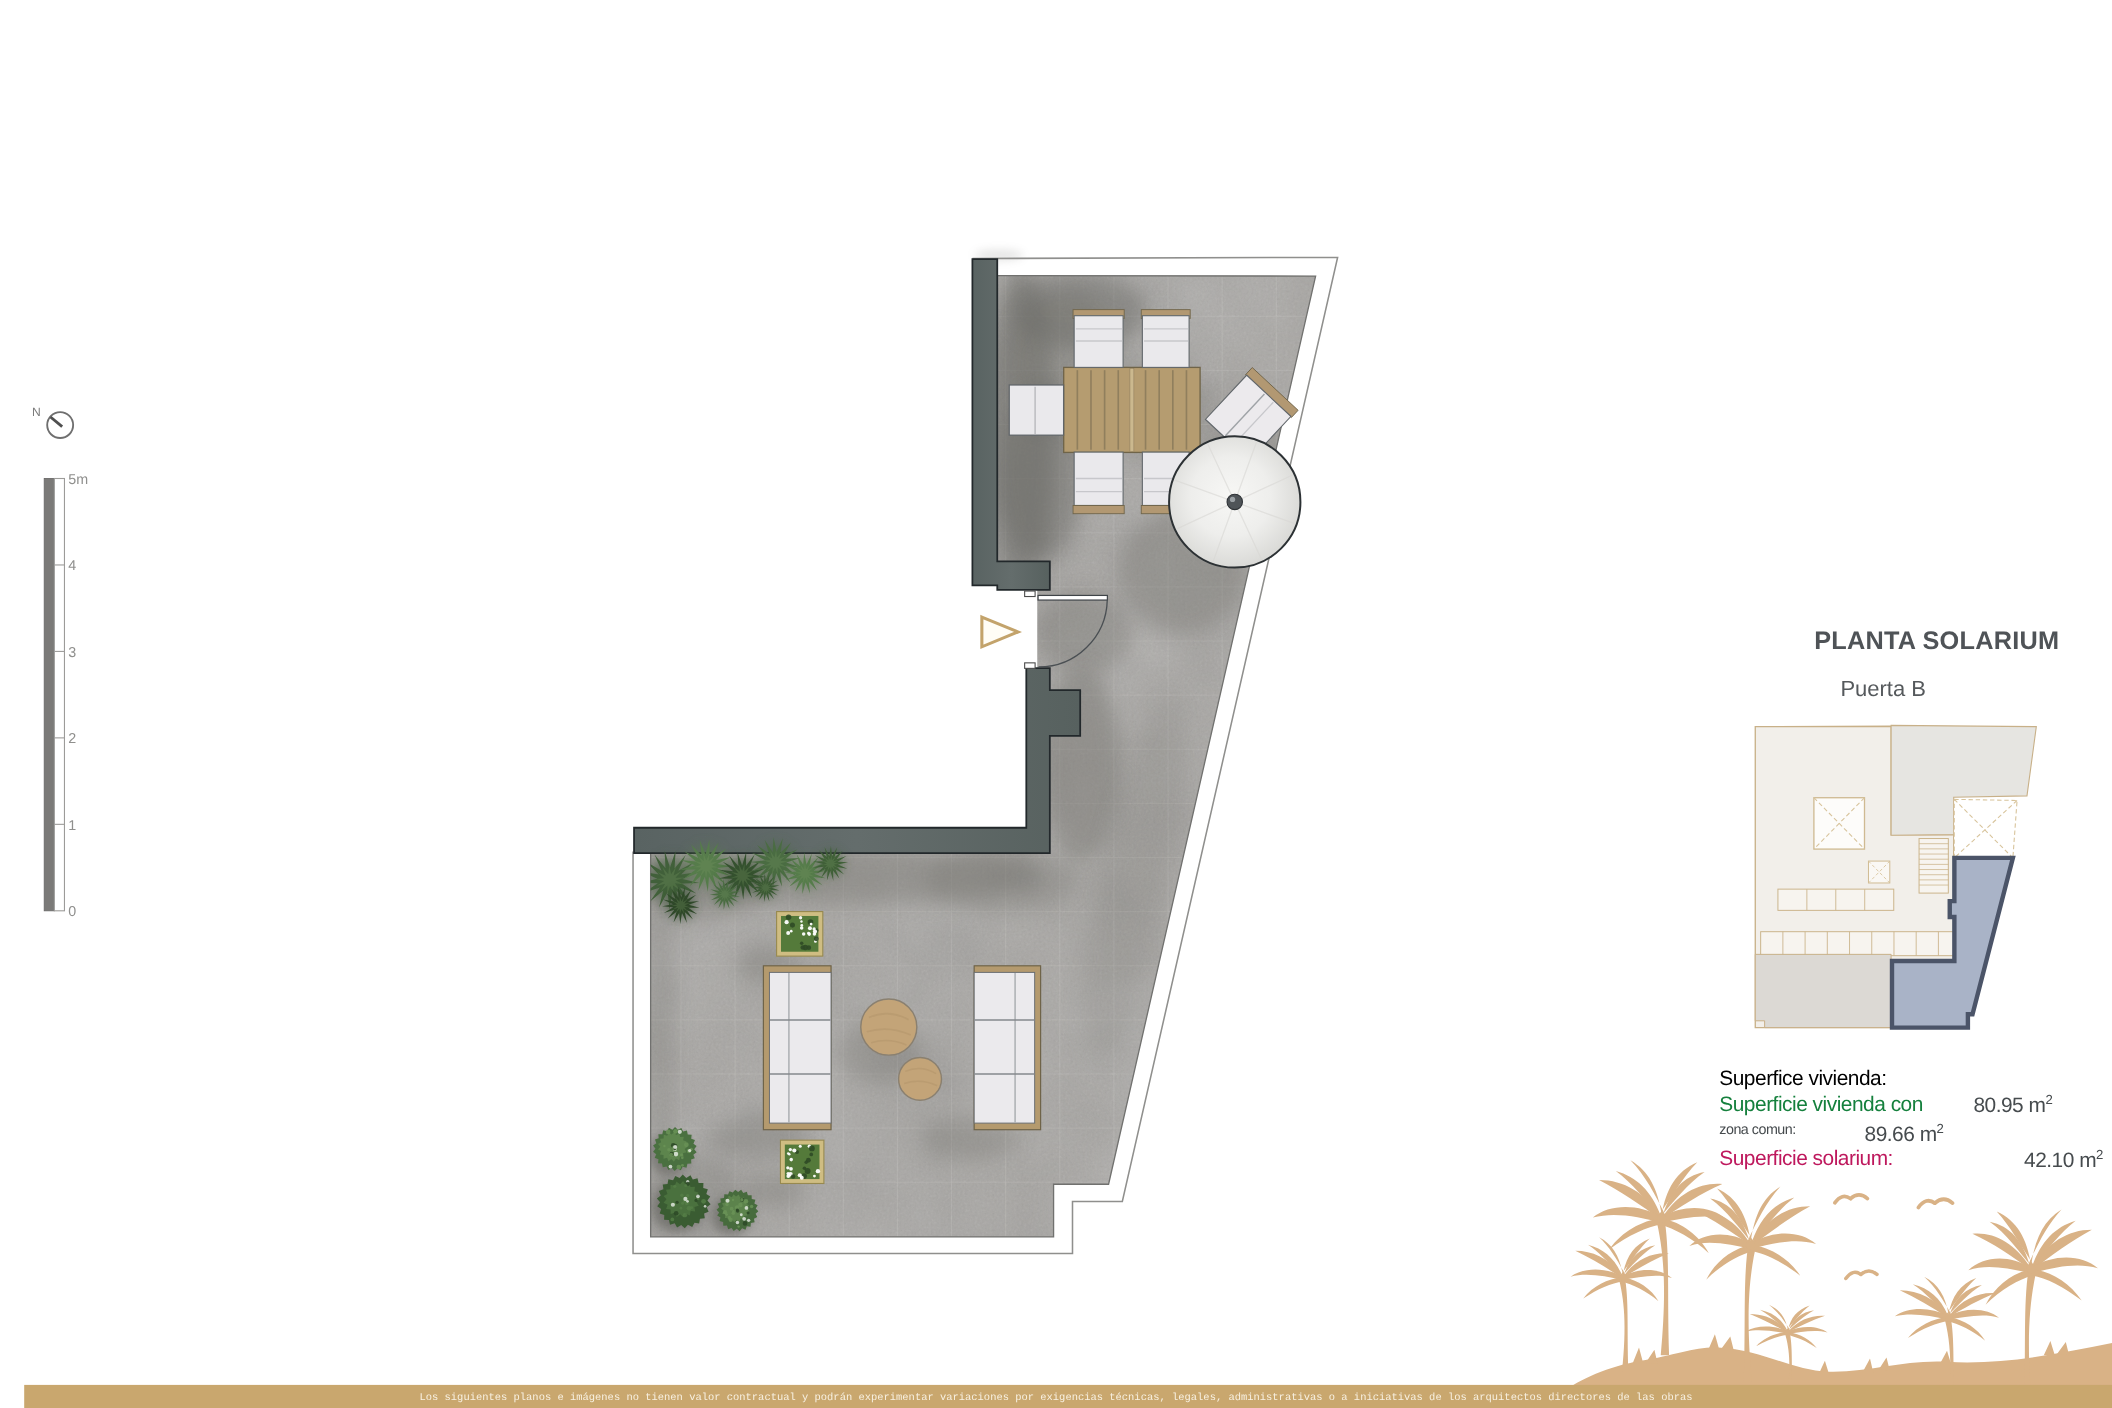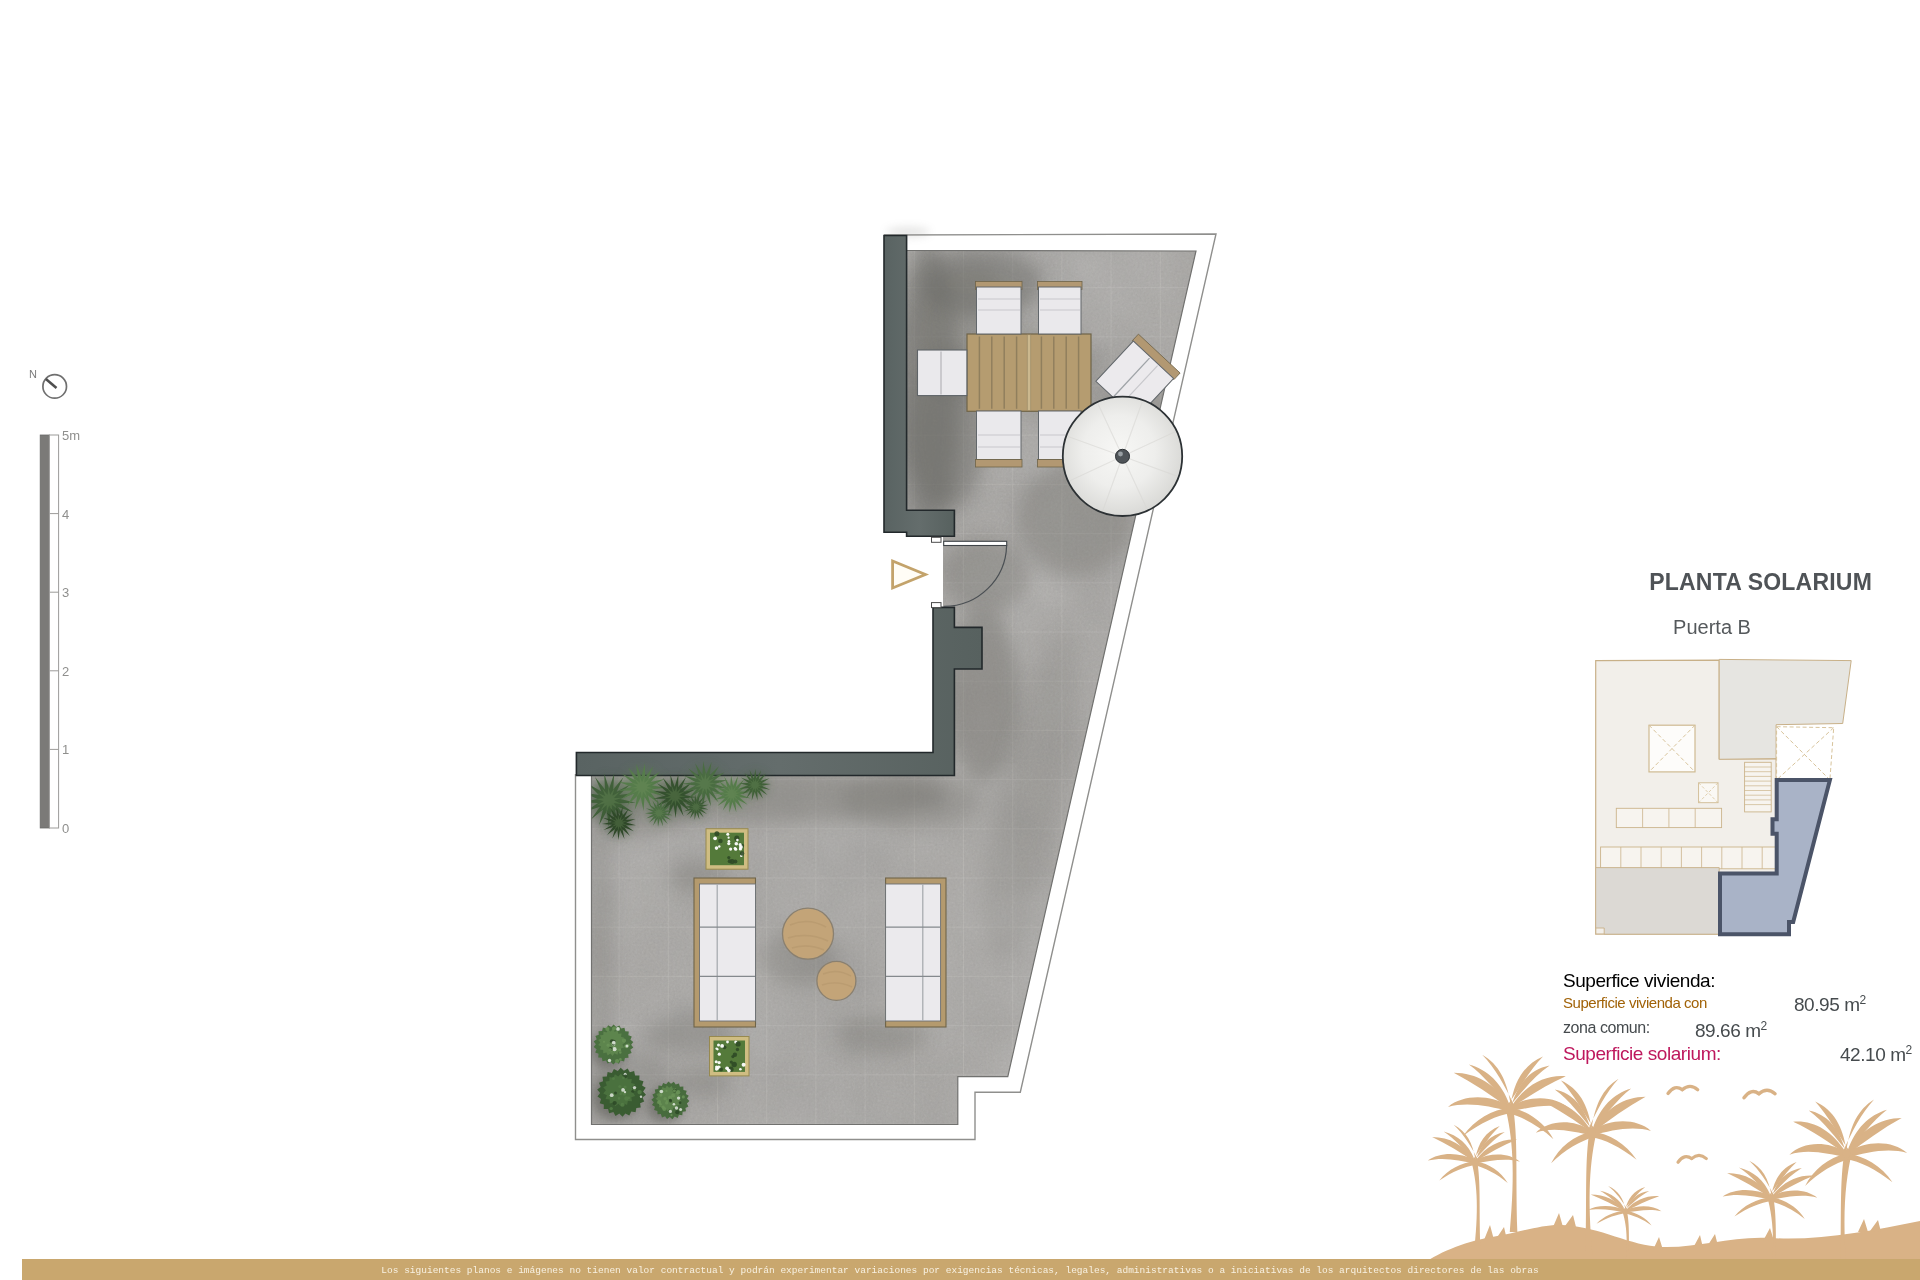--- a/index.html
+++ b/index.html
@@ -468,23 +468,23 @@
 
   <g>
     <path d="M186.7,129.9 L239.9,129.9 L203.2,272 L199,272 L199,284.2 L130,284.2 L130,223.6 L186.7,223.6 L186.7,183.7 L182.5,183.7 L182.5,169.2 L186.7,169.2 Z" fill="#a9b3c7" stroke="#4b5468" stroke-width="4" stroke-linejoin="miter"></path>
   </g>
 </svg>
 
 <div class="abs" style="left:1563px;top:970px;font-size:19px;letter-spacing:-0.45px;color:#000000;">Superfice vivienda:</div>
 
 <div class="abs" style="left:1794px;top:970px;font-size:19px;letter-spacing:-0.45px;color:#464b4e;margin-top:23px;">80.95 m<span style="font-size:12px;vertical-align:7px;">2</span></div>
 
-<div class="abs" style="left:1563px;top:993.5px;font-size:15px;letter-spacing:-0.45px;color:#a16207;">Superficie vivienda con</div>
-
-<div class="abs" style="left:1563px;top:1018.5px;font-size:16px;letter-spacing:-0.45px;color:#464b4e;">zona comun:</div>
+<div class="abs" style="left:1563px;top:993.5px;font-size:19px;letter-spacing:-0.45px;color:#15803d;">Superficie vivienda con</div>
+
+<div class="abs" style="left:1563px;top:1018.5px;font-size:13px;letter-spacing:-0.45px;color:#464b4e;">zona comun:</div>
 
 <div class="abs" style="left:1695px;top:1018.5px;font-size:19px;letter-spacing:-0.45px;color:#464b4e;">89.66 m<span style="font-size:12px;vertical-align:7px;">2</span></div>
 
 <div class="abs" style="left:1563px;top:1042.5px;font-size:19px;letter-spacing:-0.45px;color:#be185d;">Superficie solarium:</div>
 
 <div class="abs" style="left:1794px;top:1042.5px;font-size:19px;letter-spacing:-0.45px;color:#464b4e;margin-left:46px;">42.10 m<span style="font-size:12px;vertical-align:7px;">2</span></div>
 
 <svg class="abs" style="left:1400px;top:1040px" width="520" height="240" viewBox="0 0 520 240">
 <defs>
   <g id="palm">

